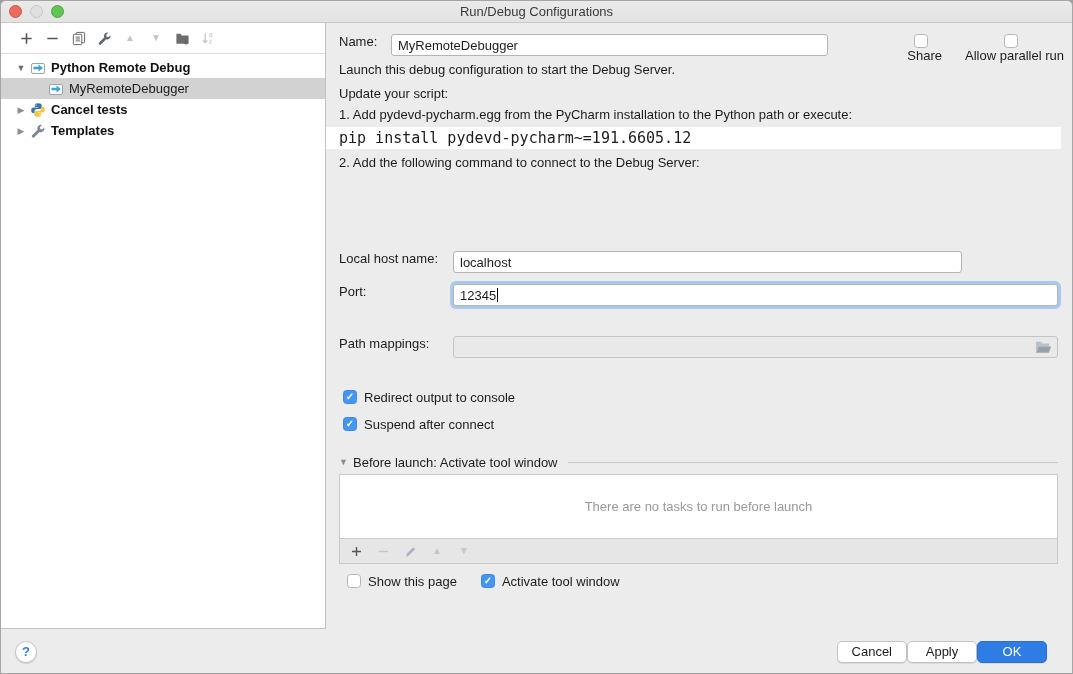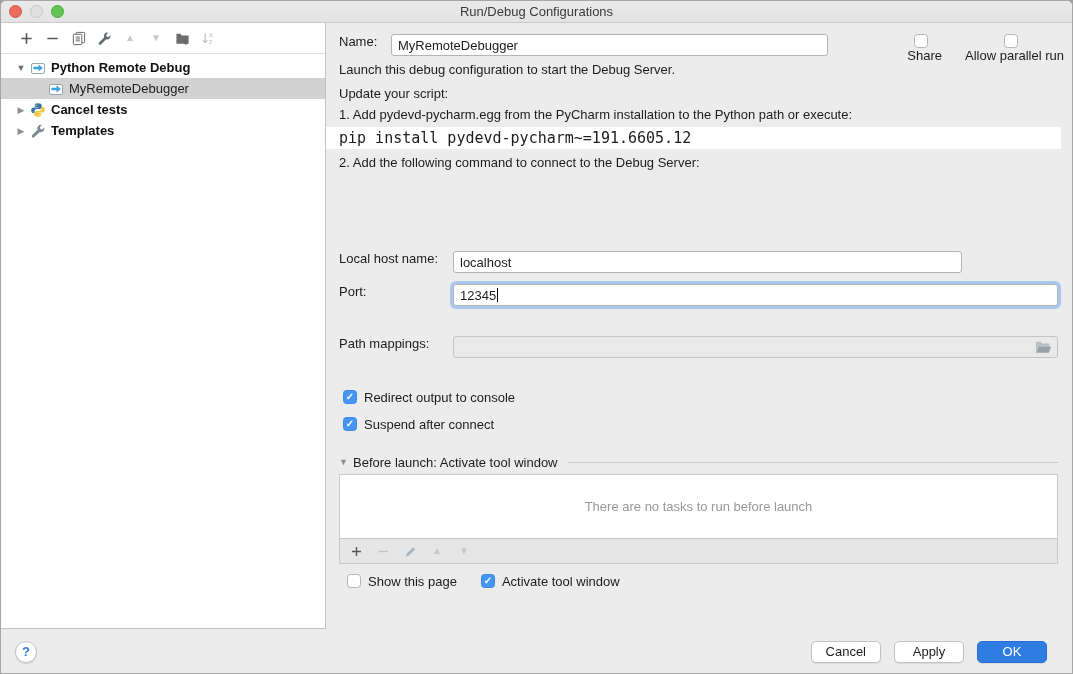--- a/index.html
+++ b/index.html
@@ -119,21 +119,21 @@
   .footer{
     position:absolute; left:0; top:628px; width:100%; height:46px;
     background:#ececec; display:flex; align-items:center;
     padding:0 25px 0 14px; border-bottom:1px solid #b0b0b0;
   }
   .help-btn{
     width:22px; height:22px; border-radius:50%; background:#fff;
     border:1px solid #c6c6c6; box-shadow:0 1px 1px rgba(0,0,0,.12);
     color:#2e7ce0; font-weight:bold; text-align:center; line-height:20px;
   }
-  .footer-buttons{ margin-left:auto; display:flex; gap:13px; }
+  .footer-buttons{ margin-left:auto; display:flex; }
   .btn{
     height:22px; min-width:70px; padding:0 14px; border-radius:5px;
     background:#fff; border:1px solid #c2c2c2; box-shadow:0 1px 1px rgba(0,0,0,.08);
     font-size:13px; color:#1c1c1c; text-align:center; line-height:20px;
   }
   .btn.primary{ background:#307ce5; border-color:#2a6fd0; color:#fff; }
 
   svg{ display:block; }
 </style>
 </head>

